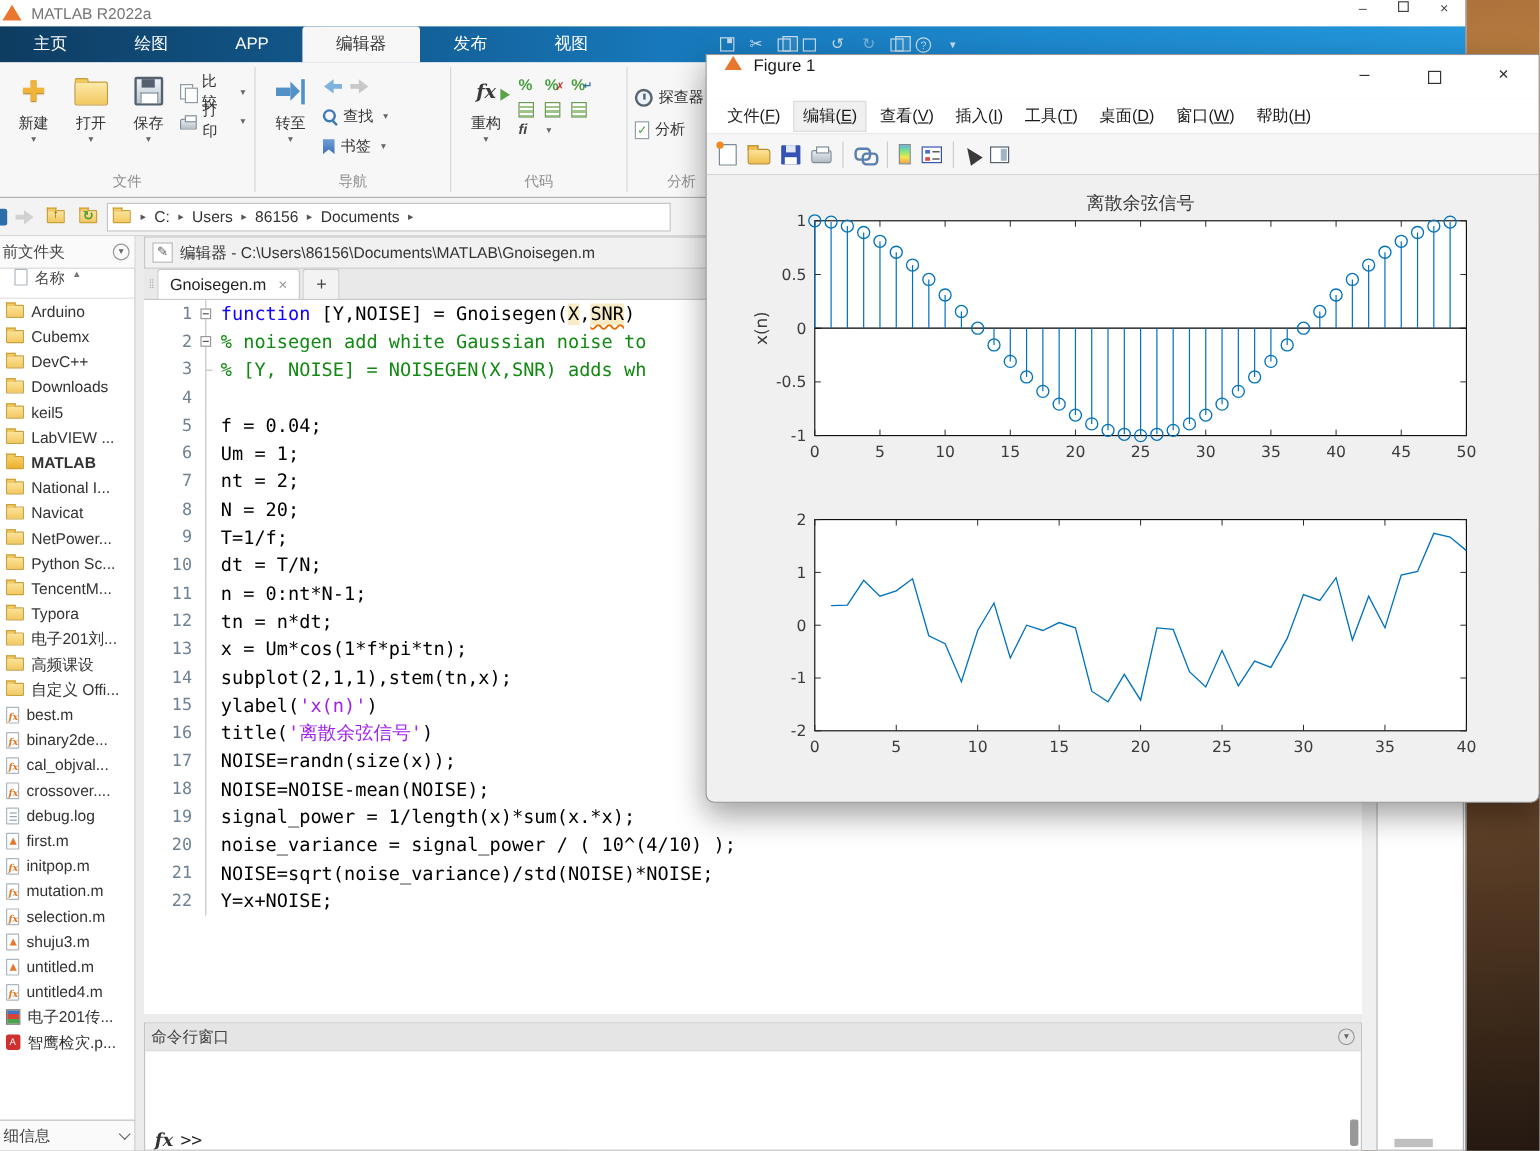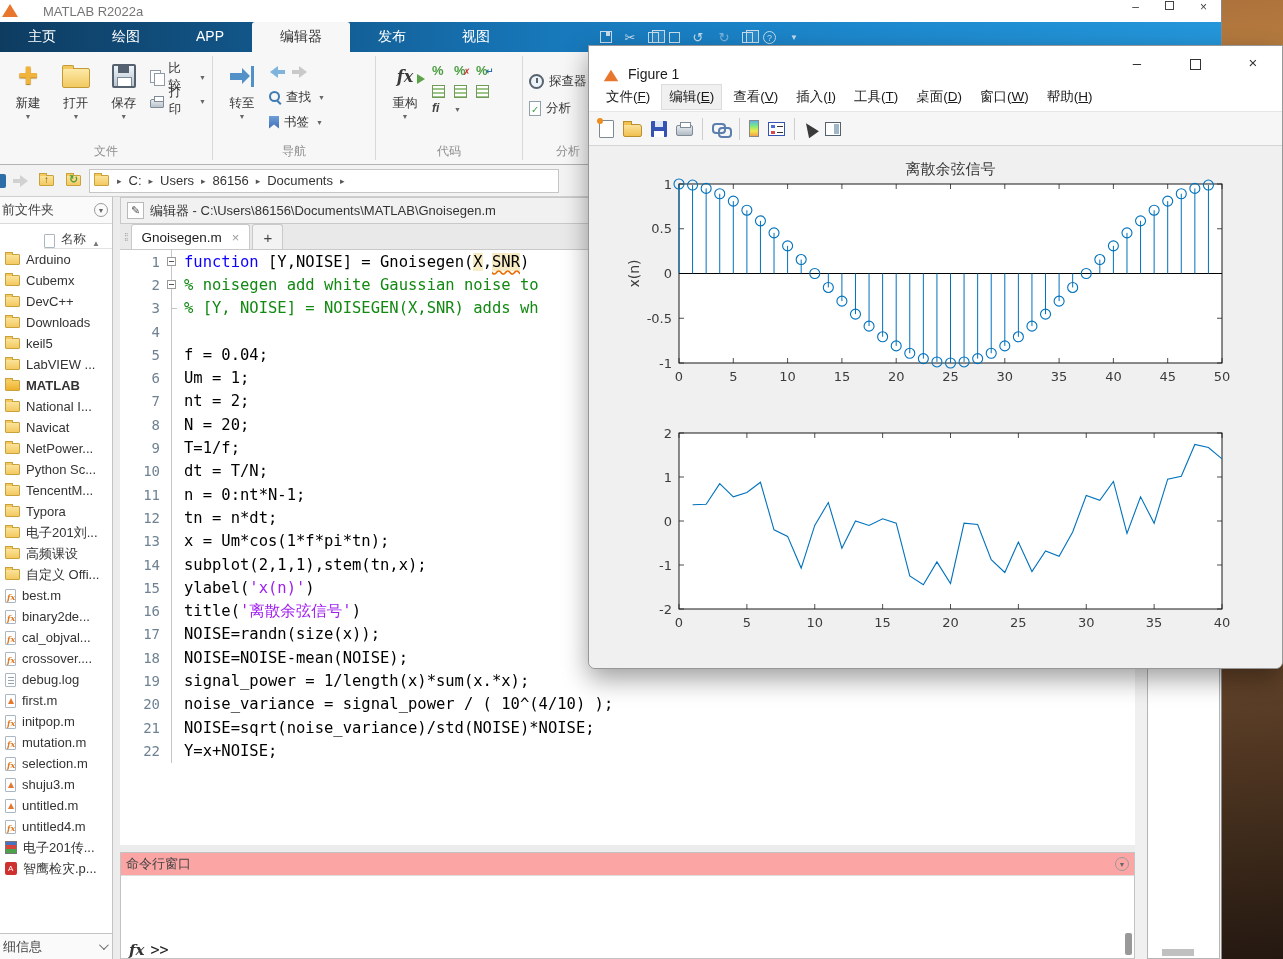--- a/index.html
+++ b/index.html
@@ -6,21 +6,21 @@
   html,body { width:1283px; height:959px; overflow:hidden; }
   body {
     font-family:"Liberation Sans","DejaVu Sans",sans-serif;
     background:linear-gradient(175deg,#7c4e2e 0%,#a96f3a 8%,#c98f47 26%,#b67c3e 40%,#8a5c32 58%,#5d3f27 75%,#3a2819 90%,#241811 100%);
     position:relative;
   }
   
   .mwin { position:absolute; left:0; top:0; width:1222px; height:959px; background:#f0f0f0; border-right:1px solid #8a8a8a; }
   .titlebar { position:absolute; left:0; top:0; width:100%; height:22px; background:#fff; display:flex; align-items:center; }
   .mat-logo { width:0; height:0; border-left:8px solid transparent; border-right:8px solid transparent; border-bottom:13px solid #e8762c; margin-left:2px; transform:translateY(-1px); }
-  .titlebar .ttl { color:#757575; font-size:13px; margin-left:25px; }
+  .titlebar .ttl { color:#757575; font-size:13px; margin-left:8px; }
   .win-ctrls { position:absolute; right:14px; top:0; display:flex; gap:26px; color:#444; font-size:12px; }
   .win-ctrls .box { width:9px; height:9px; border:1px solid #444; margin-top:1px; }
   
   .tabstrip { position:absolute; left:0; top:22px; width:100%; height:30px;
     background:linear-gradient(90deg,#0e3c61 0%,#135f97 28%,#1778ba 45%,#1d88cd 70%,#2496da 100%); }
   .rtabs { position:absolute; left:0; top:0; height:30px; display:flex; }
   .rtab { color:#fff; font-size:14px; padding:6px 28px 0; height:30px; cursor:default; }
   .rtab.active { background:#f7f7f7; color:#333; border-radius:3px 3px 0 0; }
   .qat { position:absolute; left:600px; top:4px; height:22px; display:flex; align-items:center; gap:10px; color:#c8dcec; font-size:13px; }
   .qicon { width:16px; text-align:center; }
@@ -96,21 +96,21 @@
   .i-folder { width:15px; height:11px; background:linear-gradient(#fbe39a,#f3c960); border:1px solid #caa23c; border-radius:1px; position:relative; }
   .i-folder::before { content:''; position:absolute; top:-3px; left:-1px; width:6px; height:2px; background:#f3c960; border:1px solid #caa23c; border-bottom:none; }
   .i-folder.up::after { content:'↑'; position:absolute; left:4px; top:-2px; font-size:10px; font-weight:bold; color:#6b5311; }
   .i-folder.ref::after { content:'↻'; position:absolute; left:2px; top:-3px; font-size:11px; font-weight:bold; color:#4e9a3c; }
   .crumbs { display:flex; align-items:center; gap:7px; margin-left:8px; font-size:13px; color:#333; }
   .crumb-a { font-size:9px; color:#555; }
   
   .sidebar { position:absolute; left:0; top:197px; width:113px; height:736px; background:#fff; border-right:1px solid #c3c3c3; }
   .s-head { height:27px; border-bottom:1px solid #d9d9d9; display:flex; align-items:center; font-size:13px; color:#444; padding:0 4px 0 2px; background:#fafafa; }
   .odot { margin-left:auto; width:14px; height:14px; border:1px solid #9a9a9a; border-radius:50%; font-size:7px; color:#666; text-align:center; line-height:13px; }
-  .s-cols { height:25px; border-bottom:1px solid #e2e2e2; display:flex; align-items:flex-end; gap:6px; font-size:12.5px; color:#444; padding-left:0;margin-left:44px; }
+  .s-cols { height:25px; border-bottom:1px solid #e2e2e2; display:flex; align-items:flex-start; gap:6px; font-size:12.5px; color:#444; padding-left:12px; }
   .i-page { width:11px; height:14px; background:#fff; border:1px solid #aab6c0; border-radius:1px; position:relative; flex:none; }
   .i-page.fx::after { content:'fx'; font:italic bold 8px "DejaVu Serif",serif; color:#e07820; position:absolute; left:1px; top:2px; }
   .i-page.mat::after { content:''; position:absolute; left:2px; top:3px; border-left:3px solid transparent; border-right:3px solid transparent; border-bottom:6px solid #e8762c; }
   .i-page.log::after { content:''; position:absolute; left:2px; top:3px; width:6px; height:1px; background:#98a4ae; box-shadow:0 3px 0 #98a4ae,0 6px 0 #98a4ae; }
   .i-docx { width:12px; height:13px; background:linear-gradient(180deg,#4472c4 30%,#d8433b 30% 62%,#4aa34a 62%); border:1px solid #777; flex:none; }
   .i-pdf { width:12px; height:13px; background:#cf3030; border-radius:2px; position:relative; flex:none; }
   .i-pdf::after { content:'A'; color:#fff; font-size:8px; position:absolute; left:3px; top:2px; }
   .s-list { font-size:13px; color:#333; }
   .s-item { height:21px; display:flex; align-items:center; gap:6px; padding-left:5px; white-space:nowrap; overflow:hidden; }
   .s-item.bold { font-weight:bold; }
@@ -139,32 +139,32 @@
   .ct { color:#000; }
   .ct .kw { color:#0e00ff; }
   .ct .cm { color:#128912; }
   .ct .st { color:#a020f0; }
   .ct .hl { background:#f7ecc5; }
   .ct .hlw { background:#f7ecc5; text-decoration:underline; text-decoration-style:wavy; text-decoration-color:#e86c00; text-underline-offset:3px; }
   .escroll { position:absolute; left:1095px; top:588px; width:38px; height:12px; background:#dcdcdc; border-radius:2px; }
   
   .cmdsash { position:absolute; left:120px; top:845px; width:1015px; height:7px; background:#ececec; }
   .cmd { position:absolute; left:120px; top:852px; width:1015px; height:107px; background:#fff; border:1px solid #c3c3c3; }
-  .cmd-head { height:23px; background:#fca5a5; border-bottom:1px solid #ddd; display:flex; align-items:center; font-size:13px; color:#444; padding:0 5px; }
+  .cmd-head { height:23px; background:#e5e5e5; border-bottom:1px solid #ddd; display:flex; align-items:center; font-size:13px; color:#444; padding:0 5px; }
   .cmd-out { font-family:"DejaVu Sans Mono",monospace; font-size:15px; color:#1a1a1a; white-space:pre; padding:30px 0 0 64px; }
   .cmd-prompt { position:absolute; left:8px; top:88px; display:flex; gap:6px; align-items:baseline; }
   .cmd-prompt .fxg { font-family:"DejaVu Serif",serif; font-style:italic; font-weight:bold; font-size:15px; color:#333; }
   .cmd-prompt .pp { font-family:"DejaVu Sans Mono",monospace; font-size:15px; color:#222; }
   .cmd-sb { position:absolute; right:2px; top:80px; width:7px; height:22px; background:#999; border-radius:2px; }
   
   .rstrip { position:absolute; left:1147px; top:197px; width:73px; height:762px; background:#fff; border:1px solid #b5b5b5; }
   .rstrip .thumb { position:absolute; left:14px; bottom:2px; width:32px; height:7px; background:#c0c0c0; }
   
   .figwin { position:absolute; left:588px; top:45px; width:695px; height:624px; background:#f0f0f0; border:1px solid #979797; border-radius:0 0 7px 7px; box-shadow:0 10px 26px rgba(0,0,0,.38); z-index:10; }
-  .fig-tb { height:36px; background:#fff; border-radius:0; display:flex; align-items:flex-end; padding-left:12px; gap:9px; }
+  .fig-tb { height:36px; background:#fff; border-radius:0; display:flex; align-items:flex-start; padding-left:12px; gap:9px; }
   .fig-tb .ttl { font-size:14px; color:#1a1a1a; }
   .fig-ctrl { position:absolute; top:0; right:0; height:36px; display:flex; }
   .fig-ctrl > div { width:58px; text-align:center; line-height:34px; color:#333; font-size:15px; }
   .fig-ctrl .maxi { position:relative; }
   .fig-ctrl .maxi::after { content:''; position:absolute; left:24px; top:13px; width:9px; height:9px; border:1.2px solid #333; }
   .fig-menu { height:30px; background:#fff; display:flex; align-items:center; gap:4px; padding-left:10px; font-size:13.5px; color:#1a1a1a; border-bottom:1px solid #e6e6e6; }
   .fig-menu .mi { padding:3px 7px;text-align:right; }
   .fig-menu .mi.hl { background:#f0f0f0; border:1px solid #dcdcdc; }
   .fig-menu .mi u { text-decoration:underline; }
   .fig-tools { height:34px; background:#f6f6f6; border-bottom:1px solid #d4d4d4; display:flex; align-items:center; gap:9px; padding-left:10px; }

